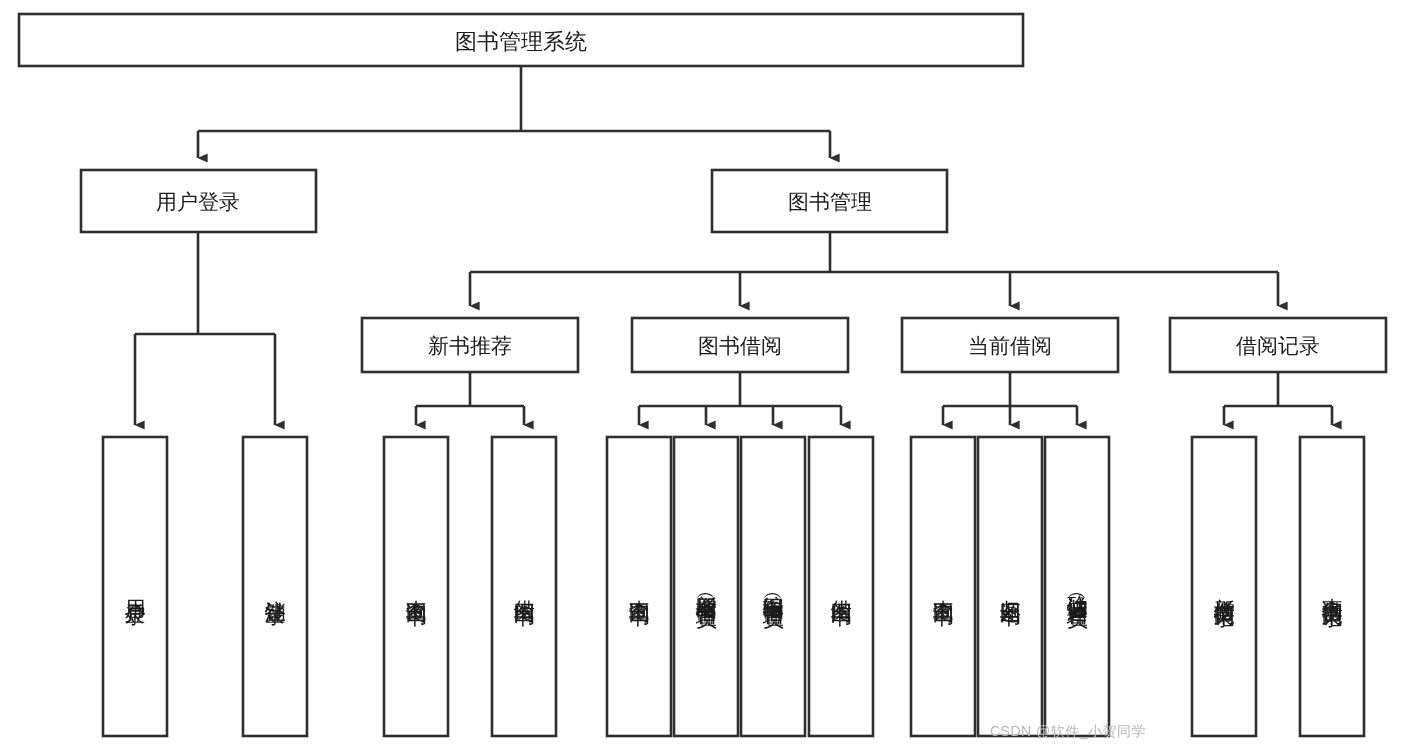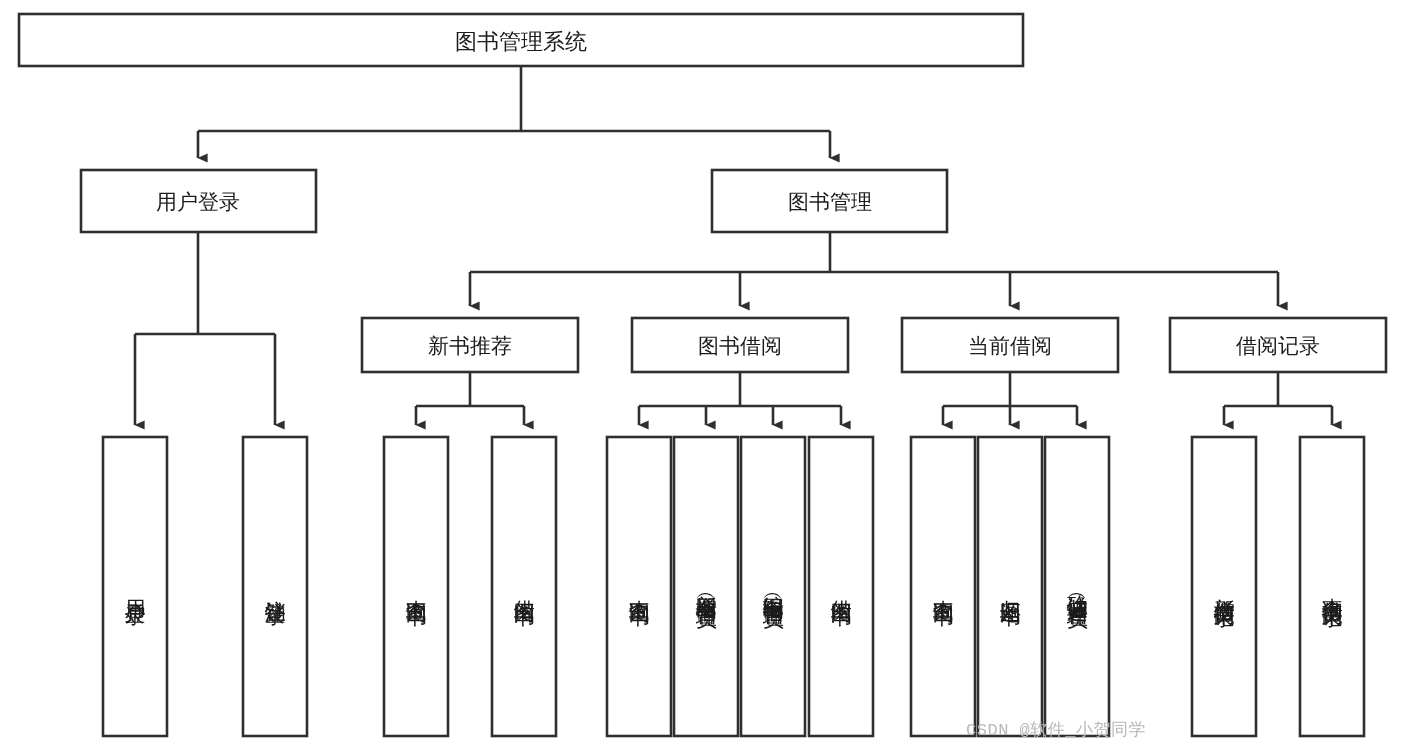--- a/index.html
+++ b/index.html
@@ -70,22 +70,22 @@
     font-size: 21px;
     line-height: 1.08;
     letter-spacing: 2px;
     color: #1b1b1b;
     white-space: nowrap;
   }
   .watermark {
     position: absolute;
     right: 8px;
     bottom: 6px;
-    font-family: Liberation Mono, monospace;
-    font-size: 17px;
+    font-family: Liberation Sans, sans-serif;
+    font-size: 14px;
     color: #b8b8b8;
     letter-spacing: 0.5px;
     user-select: none;
   }
 </style>
 </head>
 <body>
 
 <div id="diagram-root">
 

